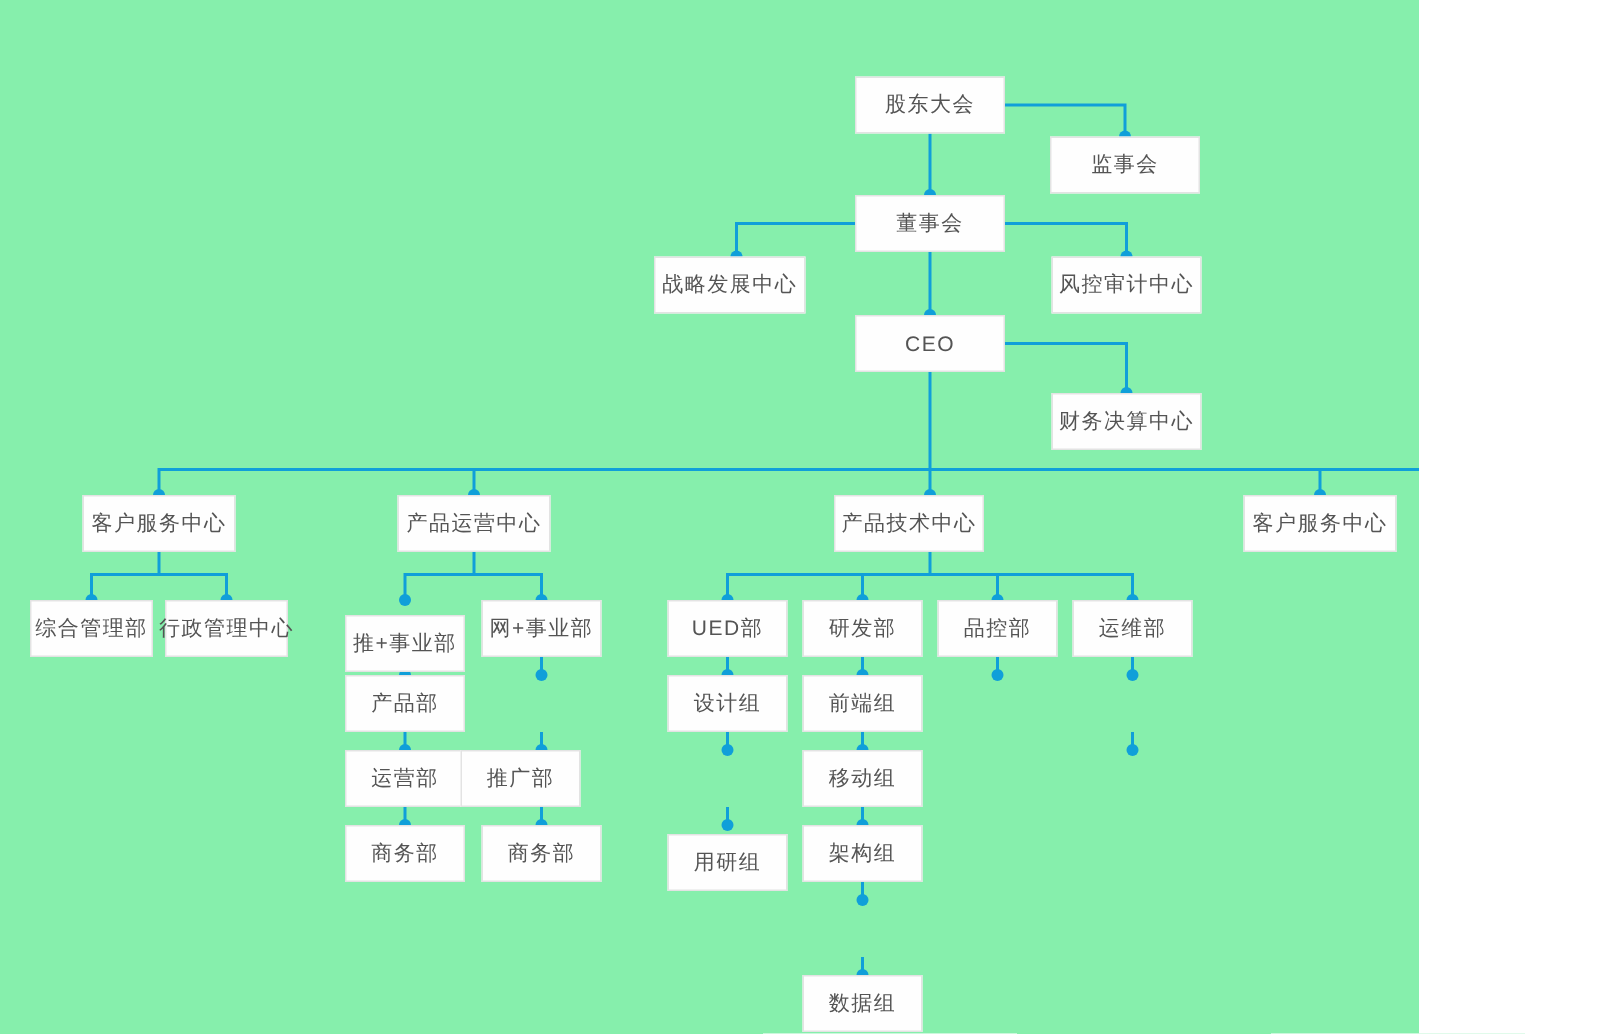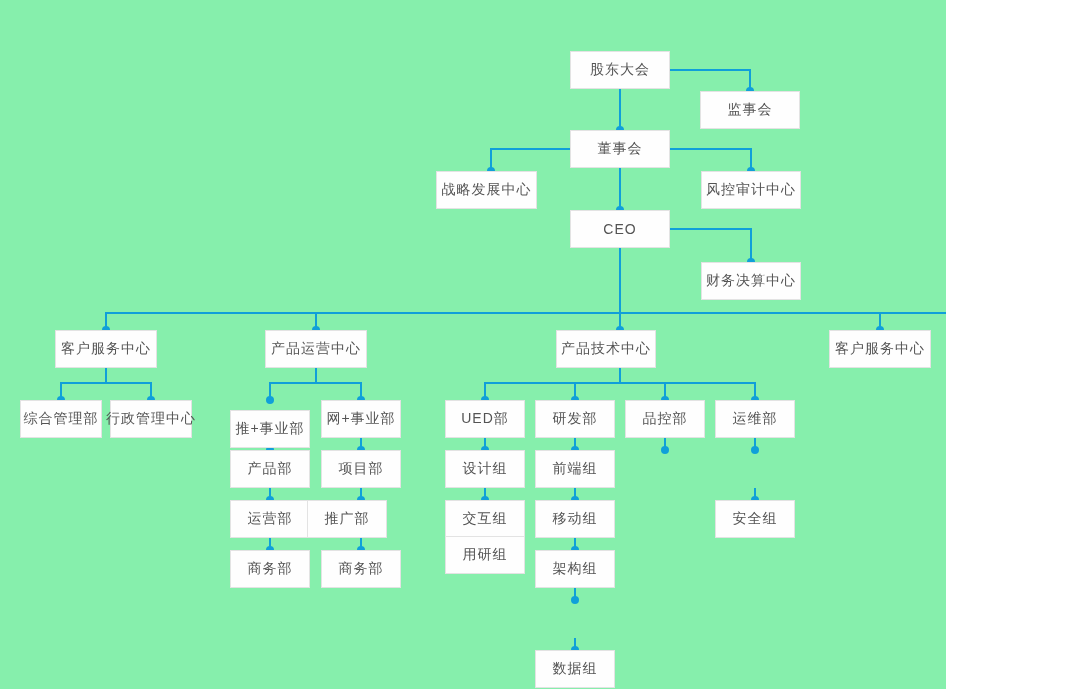--- a/index.html
+++ b/index.html
@@ -80,31 +80,28 @@
   <div class="node" style="left:55px;top:330px;width:102px;height:38px">客户服务中心</div>
   <div class="node" style="left:265px;top:330px;width:102px;height:38px">产品运营中心</div>
   <div class="node" style="left:556px;top:330px;width:100px;height:38px">产品技术中心</div>
   <div class="node" style="left:829px;top:330px;width:102px;height:38px">客户服务中心</div>
   <div class="node" style="left:953px;top:330px;width:100px;height:38px">分公司</div>
   <div class="node" style="left:20px;top:400px;width:82px;height:38px">综合管理部</div>
   <div class="node" style="left:110px;top:400px;width:82px;height:38px">行政管理中心</div>
   <div class="node" style="left:230px;top:410px;width:80px;height:38px">推+事业部</div>
   <div class="node" style="left:321px;top:400px;width:80px;height:38px">网+事业部</div>
   <div class="node" style="left:230px;top:450px;width:80px;height:38px">产品部</div>
-  <div class="node" style="left:321px;top:450px;width:80px;height:38px">项目部</div>
   <div class="node" style="left:230px;top:500px;width:80px;height:38px">运营部</div>
   <div class="node" style="left:307px;top:500px;width:80px;height:38px">推广部</div>
   <div class="node" style="left:230px;top:550px;width:80px;height:38px">商务部</div>
   <div class="node" style="left:321px;top:550px;width:80px;height:38px">商务部</div>
   <div class="node" style="left:445px;top:400px;width:80px;height:38px">UED部</div>
   <div class="node" style="left:535px;top:400px;width:80px;height:38px">研发部</div>
   <div class="node" style="left:625px;top:400px;width:80px;height:38px">品控部</div>
   <div class="node" style="left:715px;top:400px;width:80px;height:38px">运维部</div>
   <div class="node" style="left:445px;top:450px;width:80px;height:38px">设计组</div>
   <div class="node" style="left:535px;top:450px;width:80px;height:38px">前端组</div>
-  <div class="node" style="left:445px;top:500px;width:80px;height:38px">交互组</div>
   <div class="node" style="left:535px;top:500px;width:80px;height:38px">移动组</div>
-  <div class="node" style="left:715px;top:500px;width:80px;height:38px">安全组</div>
-  <div class="node" style="left:445px;top:536px;width:80px;height:38px">用研组</div>
+  <div class="node" style="left:445px;top:556px;width:80px;height:38px">用研组</div>
   <div class="node" style="left:535px;top:550px;width:80px;height:38px">架构组</div>
   <div class="node" style="left:535px;top:650px;width:80px;height:38px">数据组</div>
 
 </div>
 
 </body></html>

